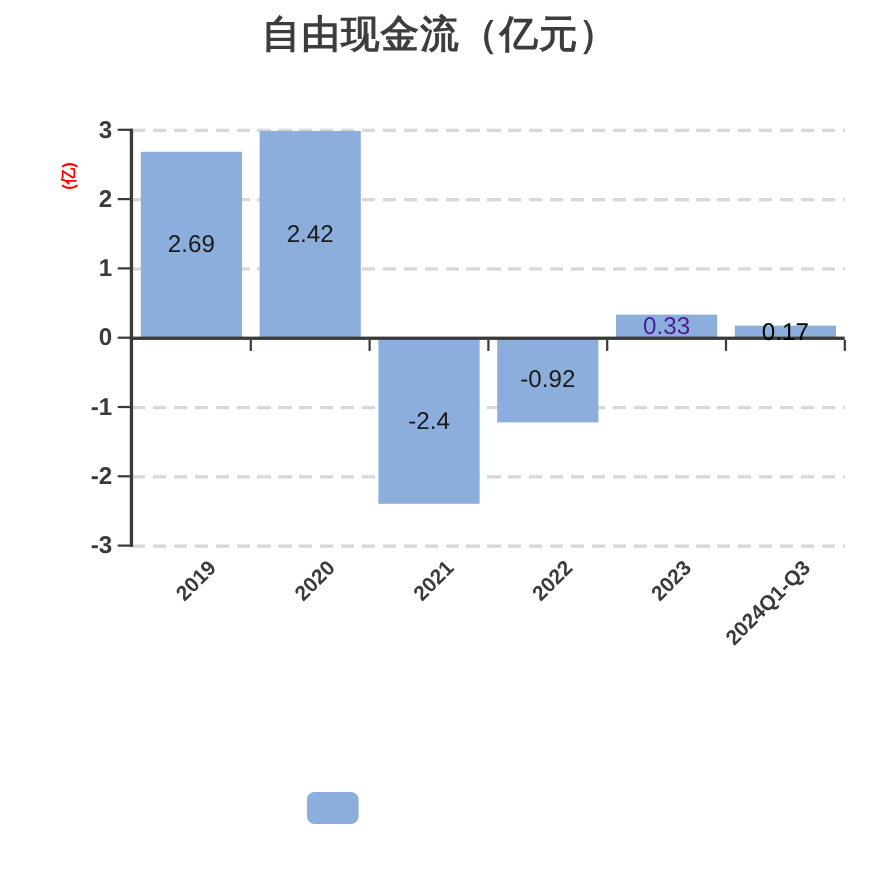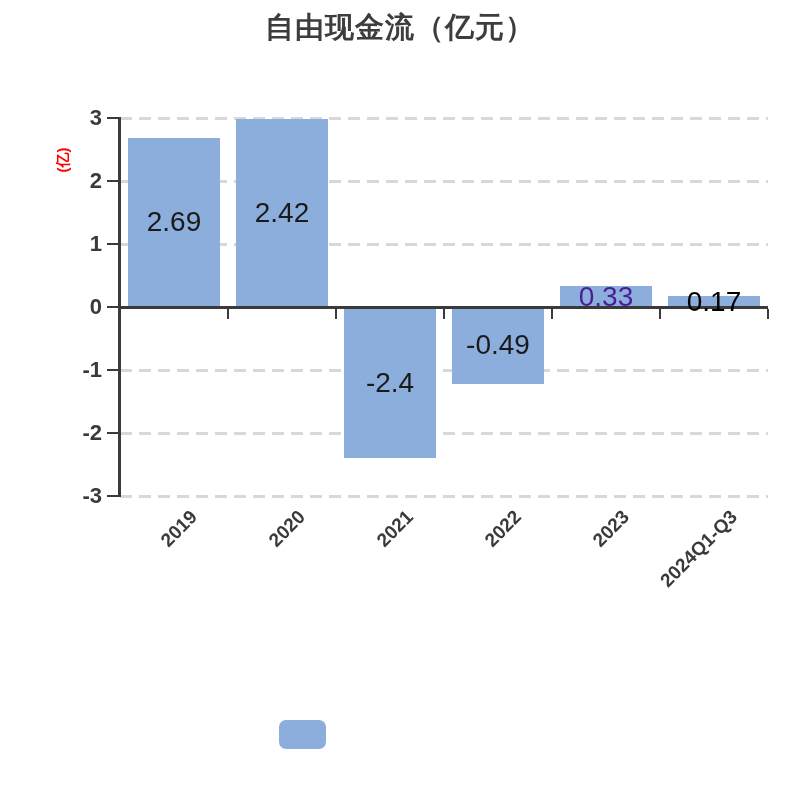--- a/index.html
+++ b/index.html
@@ -5,40 +5,40 @@
   html,body{margin:0;padding:0;background:#ffffff;}
   .stage{
     position:relative;
     width:800px;height:800px;
     background:#ffffff;
     font-family:"Liberation Sans","DejaVu Sans",sans-serif;
     overflow:hidden;
   }
   .chart-title{
     position:absolute;top:8px;left:0;width:800px;
-    text-align:center;font-size:29px;font-weight:bold;color:#3d3d3d;
+    text-align:center;font-size:35px;font-weight:bold;color:#3d3d3d;
     letter-spacing:1px;
   }
   .y-axis-label{
     position:absolute;left:63px;top:160px;
     transform:translate(-50%,-50%) rotate(-90deg);
     font-size:15px;font-weight:bold;color:#ff0000;white-space:nowrap;
   }
   .gridline{position:absolute;height:3px;z-index:1;}
   .axis-line{position:absolute;z-index:3;}
   .ytick,.xtick{position:absolute;z-index:3;}
   .yticklabel{
     position:absolute;width:66px;text-align:right;
     transform:translateY(-50%);
     font-size:22px;font-weight:bold;color:#3a3a3a;z-index:2;
   }
   .bar{position:absolute;z-index:2;}
   .barlabel{
     position:absolute;transform:translate(-50%,-50%);
-    font-size:28px;color:#1a1a1a;white-space:nowrap;z-index:4;
+    font-size:22px;color:#1a1a1a;white-space:nowrap;z-index:4;
   }
   .xlabel{
     position:absolute;transform:rotate(-45deg);transform-origin:100% 0%;
     font-size:19px;font-weight:bold;color:#3a3a3a;white-space:nowrap;z-index:2;
   }
   .legend{
     position:absolute;left:279px;top:720px;
     display:flex;align-items:center;gap:14px;
   }
   .legend-swatch{
@@ -83,21 +83,21 @@
       <div class="bar" style="left: 128px; top: 137.53px; width: 92px; height: 169.47px; background: rgb(140, 174, 220);"></div>
       <div class="barlabel" style="left: 174px; top: 222.265px; color: rgb(26, 26, 26);">2.69</div>
       <div class="xlabel" style="right: 614px; top: 506px;">2019</div>
       <div class="bar" style="left: 236px; top: 119.26px; width: 92px; height: 187.74px; background: rgb(140, 174, 220);"></div>
       <div class="barlabel" style="left: 282px; top: 213.13px; color: rgb(26, 26, 26);">2.42</div>
       <div class="xlabel" style="right: 506px; top: 506px;">2020</div>
       <div class="bar" style="left: 344px; top: 307px; width: 92px; height: 151.2px; background: rgb(140, 174, 220);"></div>
       <div class="barlabel" style="left: 390px; top: 382.6px; color: rgb(26, 26, 26);">-2.4</div>
       <div class="xlabel" style="right: 398px; top: 506px;">2021</div>
       <div class="bar" style="left: 452px; top: 307px; width: 92px; height: 76.86px; background: rgb(140, 174, 220);"></div>
-      <div class="barlabel" style="left: 498px; top: 345.43px; color: rgb(26, 26, 26);">-0.49</div>
+      <div class="barlabel" style="left: 498px; top: 345.43px; color: rgb(26, 26, 26);">-0.92</div>
       <div class="xlabel" style="right: 290px; top: 506px;">2022</div>
       <div class="bar" style="left: 560px; top: 286.21px; width: 92px; height: 20.79px; background: rgb(140, 174, 220);"></div>
       <div class="barlabel" style="left: 606px; top: 296.605px; color: #4c1d95;">0.33</div>
       <div class="xlabel" style="right: 182px; top: 506px;">2023</div>
       <div class="bar" style="left: 668px; top: 296.29px; width: 92px; height: 10.71px; background: rgb(140, 174, 220);"></div>
       <div class="barlabel" style="left: 714px; top: 301.645px; color: #000000;">0.17</div>
       <div class="xlabel" style="right: 74px; top: 506px;">2024Q1-Q3</div>
       <div class="axis-line" style="left: 118px; top: 305.5px; width: 650px; height: 3px; background: rgb(58, 58, 58);"></div>
       <div class="xtick" style="left: 227px; top: 308.5px; width: 2px; height: 10px; background: rgb(58, 58, 58);"></div>
       <div class="xtick" style="left: 335px; top: 308.5px; width: 2px; height: 10px; background: rgb(58, 58, 58);"></div>

